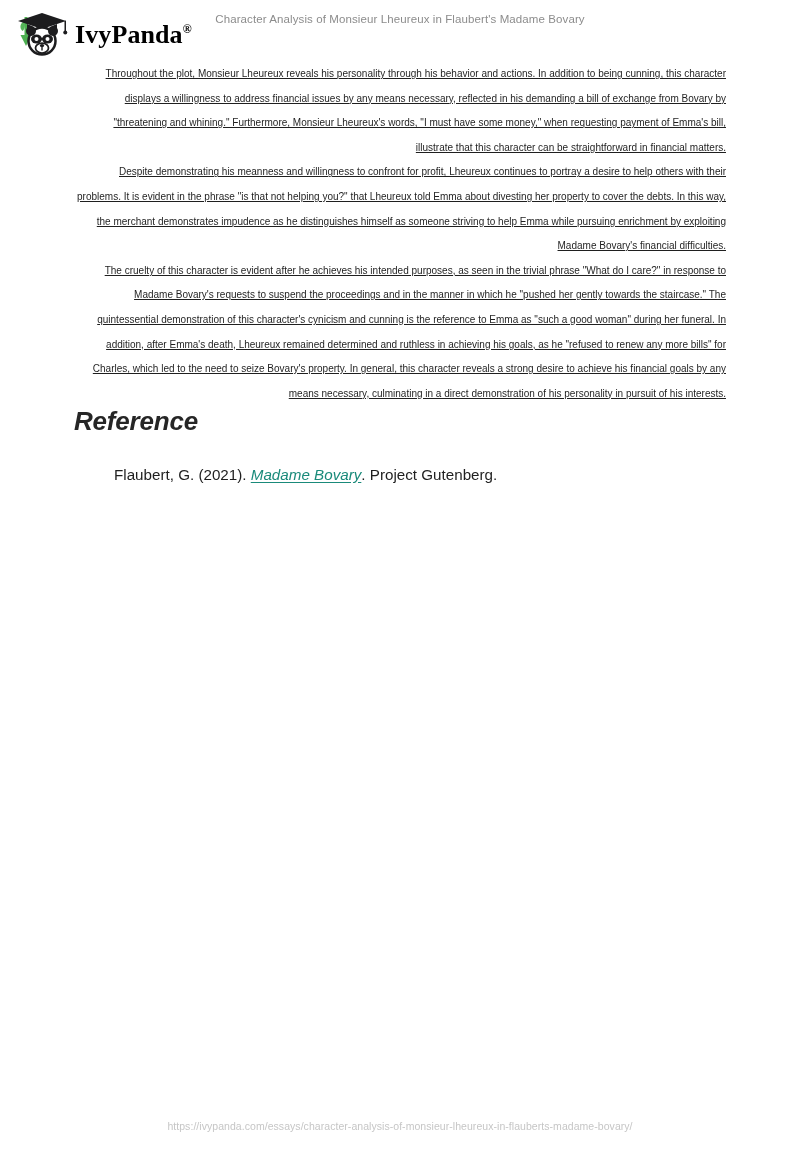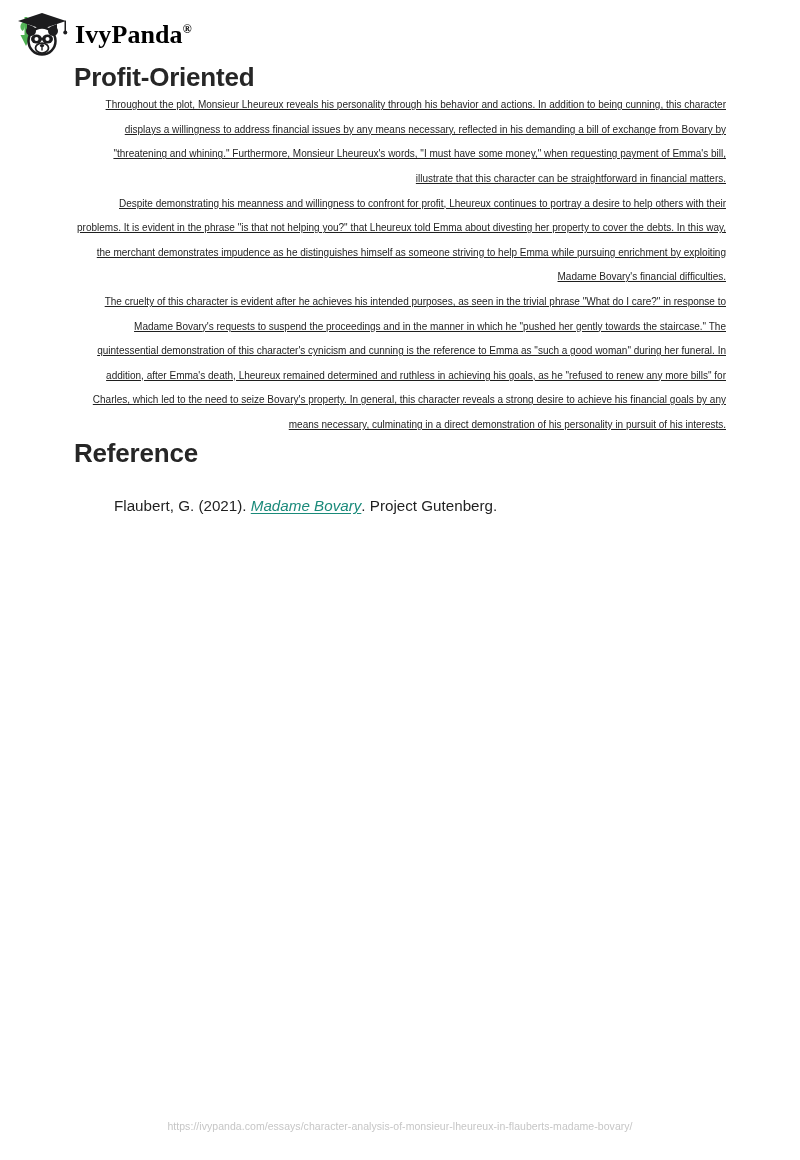--- a/index.html
+++ b/index.html
@@ -75,21 +75,21 @@
   h2.section-heading {
     font-size: 26px;
     font-weight: bold;
     color: #262626;
     margin: 0;
     letter-spacing: -0.2px;
     line-height: 1.2;
   }
   .h-profit   { margin-top: 14px; }
   .h-cruel    { margin-top: 34px; }
-  .h-reference{ margin-top: 31px; }
+  .h-reference{ margin-top: 31px; font-style: italic; }
 
   p.body-text {
     font-size: 10px;
     line-height: 24.6px;
     color: #1f1f1f;
     margin: 0;
     text-indent: 26px;
     text-align: right;
     text-decoration: underline;
   }
@@ -166,25 +166,25 @@
         <rect x="49" y="56" width="6" height="3.5" fill="#1c1c1e"></rect>
 
         <ellipse cx="52" cy="76" rx="13" ry="10" fill="#ffffff" stroke="#1c1c1e" stroke-width="3.5"></ellipse>
         <ellipse cx="52" cy="71" rx="4.5" ry="3.2" fill="#1c1c1e"></ellipse>
         <rect x="50.6" y="72" width="2.8" height="9" fill="#1c1c1e"></rect>
       </g>
     </svg>
     <span class="brand-name"><span>IvyPanda</span><span class="reg">®</span></span>
   </div>
 
+  <div class="header-title">Character Analysis of Monsieur Lheureux in Flaubert's Madame Bovary</div>
 </div>
 
 <div class="content">
 
-  <h2 class="section-heading h-profit">Profit-Oriented</h2>
   <p class="body-text p-first">Throughout the plot, Monsieur Lheureux reveals his personality through his behavior and actions. In addition to being cunning, this character displays a willingness to address financial issues by any means necessary, reflected in his demanding a bill of exchange from Bovary by "threatening and whining." Furthermore, Monsieur Lheureux's words, "I must have some money," when requesting payment of Emma's bill, illustrate that this character can be straightforward in financial matters.</p>
 
   <p class="body-text p-first">Despite demonstrating his meanness and willingness to confront for profit, Lheureux continues to portray a desire to help others with their problems. It is evident in the phrase "is that not helping you?" that Lheureux told Emma about divesting her property to cover the debts. In this way, the merchant demonstrates impudence as he distinguishes himself as someone striving to help Emma while pursuing enrichment by exploiting Madame Bovary's financial difficulties.</p>
   <p class="body-text p-gap">The cruelty of this character is evident after he achieves his intended purposes, as seen in the trivial phrase "What do I care?" in response to Madame Bovary's requests to suspend the proceedings and in the manner in which he "pushed her gently towards the staircase." The quintessential demonstration of this character's cynicism and cunning is the reference to Emma as "such a good woman" during her funeral. In addition, after Emma's death, Lheureux remained determined and ruthless in achieving his goals, as he "refused to renew any more bills" for Charles, which led to the need to seize Bovary's property. In general, this character reveals a strong desire to achieve his financial goals by any means necessary, culminating in a direct demonstration of his personality in pursuit of his interests.</p>
 
   <h2 class="section-heading h-reference">Reference</h2>
   <p class="reference-entry"><span>Flaubert, G. (2021). </span><a class="book-link" href="#">Madame Bovary</a><span>. Project Gutenberg.</span></p>
 
 </div>
 

